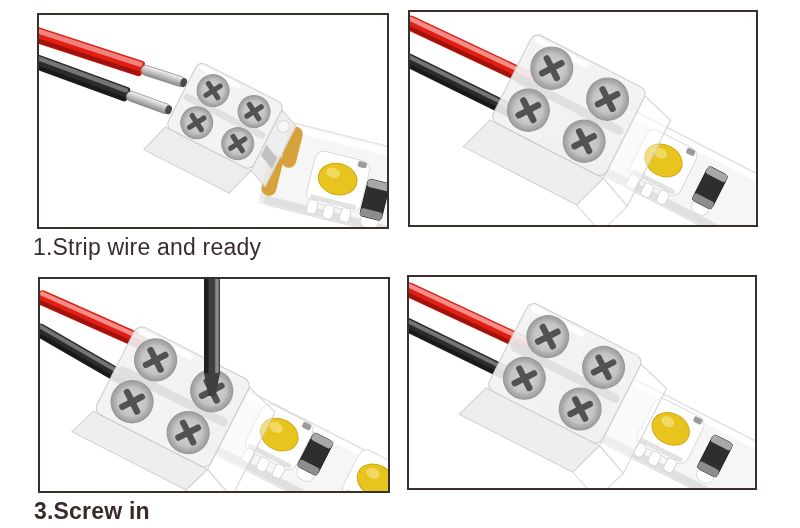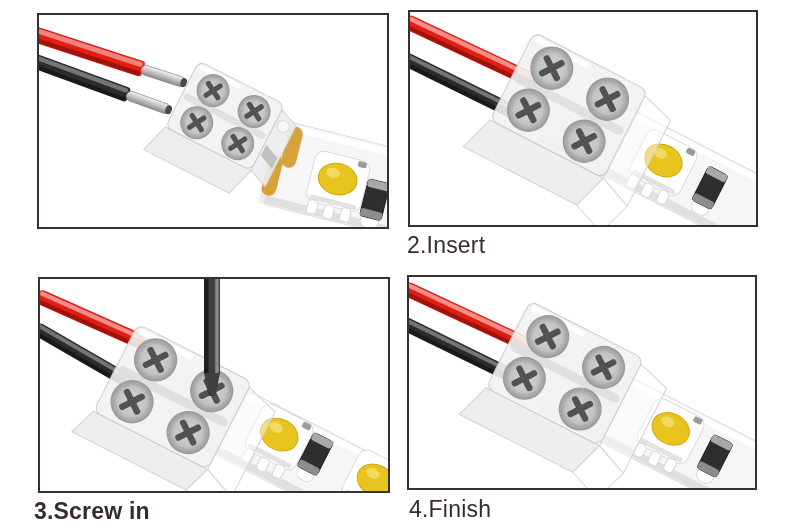--- a/index.html
+++ b/index.html
@@ -108,20 +108,21 @@
         <rect x="2.5" y="34" width="91" height="7" rx="3.5" fill="#dedede" opacity="0.9"></rect>
         <rect x="3" y="2" width="46" height="5" rx="2.5" fill="#ffffff" opacity="0.9"></rect>
         <circle cx="105" cy="20" r="6" fill="#f7f7f7" stroke="#d8d8d8"></circle>
         <use href="#def-screw-sm" transform="translate(26,20)"></use>
         <use href="#def-screw-sm" transform="translate(72,20)"></use>
         <use href="#def-screw-sm" transform="translate(26,56)"></use>
         <use href="#def-screw-sm" transform="translate(72,56)"></use>
       </g>
     </svg>
   </div>
+  <div class="label" style="left:33px;top:233px;">1.Strip wire and ready</div>
 
   <div class="frame" style="left:408px;top:10px;width:350px;height:217px;">
     <svg viewBox="0 0 348 212" preserveAspectRatio="none">
       <g transform="translate(-6,8) rotate(25)">
         <rect x="0" y="-7.5" width="160" height="15" rx="7" fill="var(--wire-red,#e21d12)"></rect>
         <rect x="3" y="-6" width="154" height="4.5" rx="2.2" fill="#ffffff" opacity="0.5"></rect>
         <rect x="3" y="2.8" width="154" height="4.2" rx="2" fill="#000000" opacity="0.3"></rect>
       </g>
       <g transform="translate(-8,45) rotate(26)">
         <rect x="0" y="-7" width="145" height="14" rx="7" fill="var(--wire-black,#2b2b2b)"></rect>
@@ -142,21 +143,20 @@
         <rect x="0" y="0" width="128" height="98" rx="8" fill="var(--connector-gray,#f2f2f2)" fill-opacity="0.9" stroke="#cbcbcb"></rect>
         <rect x="3" y="44" width="122" height="9" rx="4.5" fill="#dedede" opacity="0.9"></rect>
         <rect x="4" y="2.5" width="60" height="6" rx="3" fill="#ffffff" opacity="0.9"></rect>
         <use href="#def-screw" transform="translate(32,24)"></use>
         <use href="#def-screw" transform="translate(96,26)"></use>
         <use href="#def-screw" transform="translate(30,72)"></use>
         <use href="#def-screw" transform="translate(94,74)"></use>
       </g>
     </svg>
   </div>
-  <div class="label" style="left:407px;top:231px;">2.Insert</div>
 
   <div class="frame" style="left:38px;top:277px;width:352px;height:216px;">
     <svg viewBox="0 0 348 212" preserveAspectRatio="none">
       <g transform="translate(-4,16) rotate(24)">
         <rect x="0" y="-7.5" width="150" height="15" rx="7" fill="var(--wire-red,#e21d12)"></rect>
         <rect x="3" y="-6" width="144" height="4.5" rx="2.2" fill="#ffffff" opacity="0.5"></rect>
         <rect x="3" y="2.8" width="144" height="4.2" rx="2" fill="#000000" opacity="0.3"></rect>
       </g>
       <g transform="translate(-6,48) rotate(30)">
         <rect x="0" y="-7" width="130" height="14" rx="7" fill="var(--wire-black,#2b2b2b)"></rect>
@@ -218,15 +218,14 @@
         <rect x="0" y="0" width="128" height="98" rx="8" fill="var(--connector-gray,#f2f2f2)" fill-opacity="0.9" stroke="#cbcbcb"></rect>
         <rect x="3" y="44" width="122" height="9" rx="4.5" fill="#dedede" opacity="0.9"></rect>
         <rect x="4" y="2.5" width="60" height="6" rx="3" fill="#ffffff" opacity="0.9"></rect>
         <use href="#def-screw" transform="translate(32,24)"></use>
         <use href="#def-screw" transform="translate(96,26)"></use>
         <use href="#def-screw" transform="translate(30,72)"></use>
         <use href="#def-screw" transform="translate(94,74)"></use>
       </g>
     </svg>
   </div>
-  <div class="label" style="left:409px;top:495px;">4.Finish</div>
 
 </div>
 
 </body></html>

